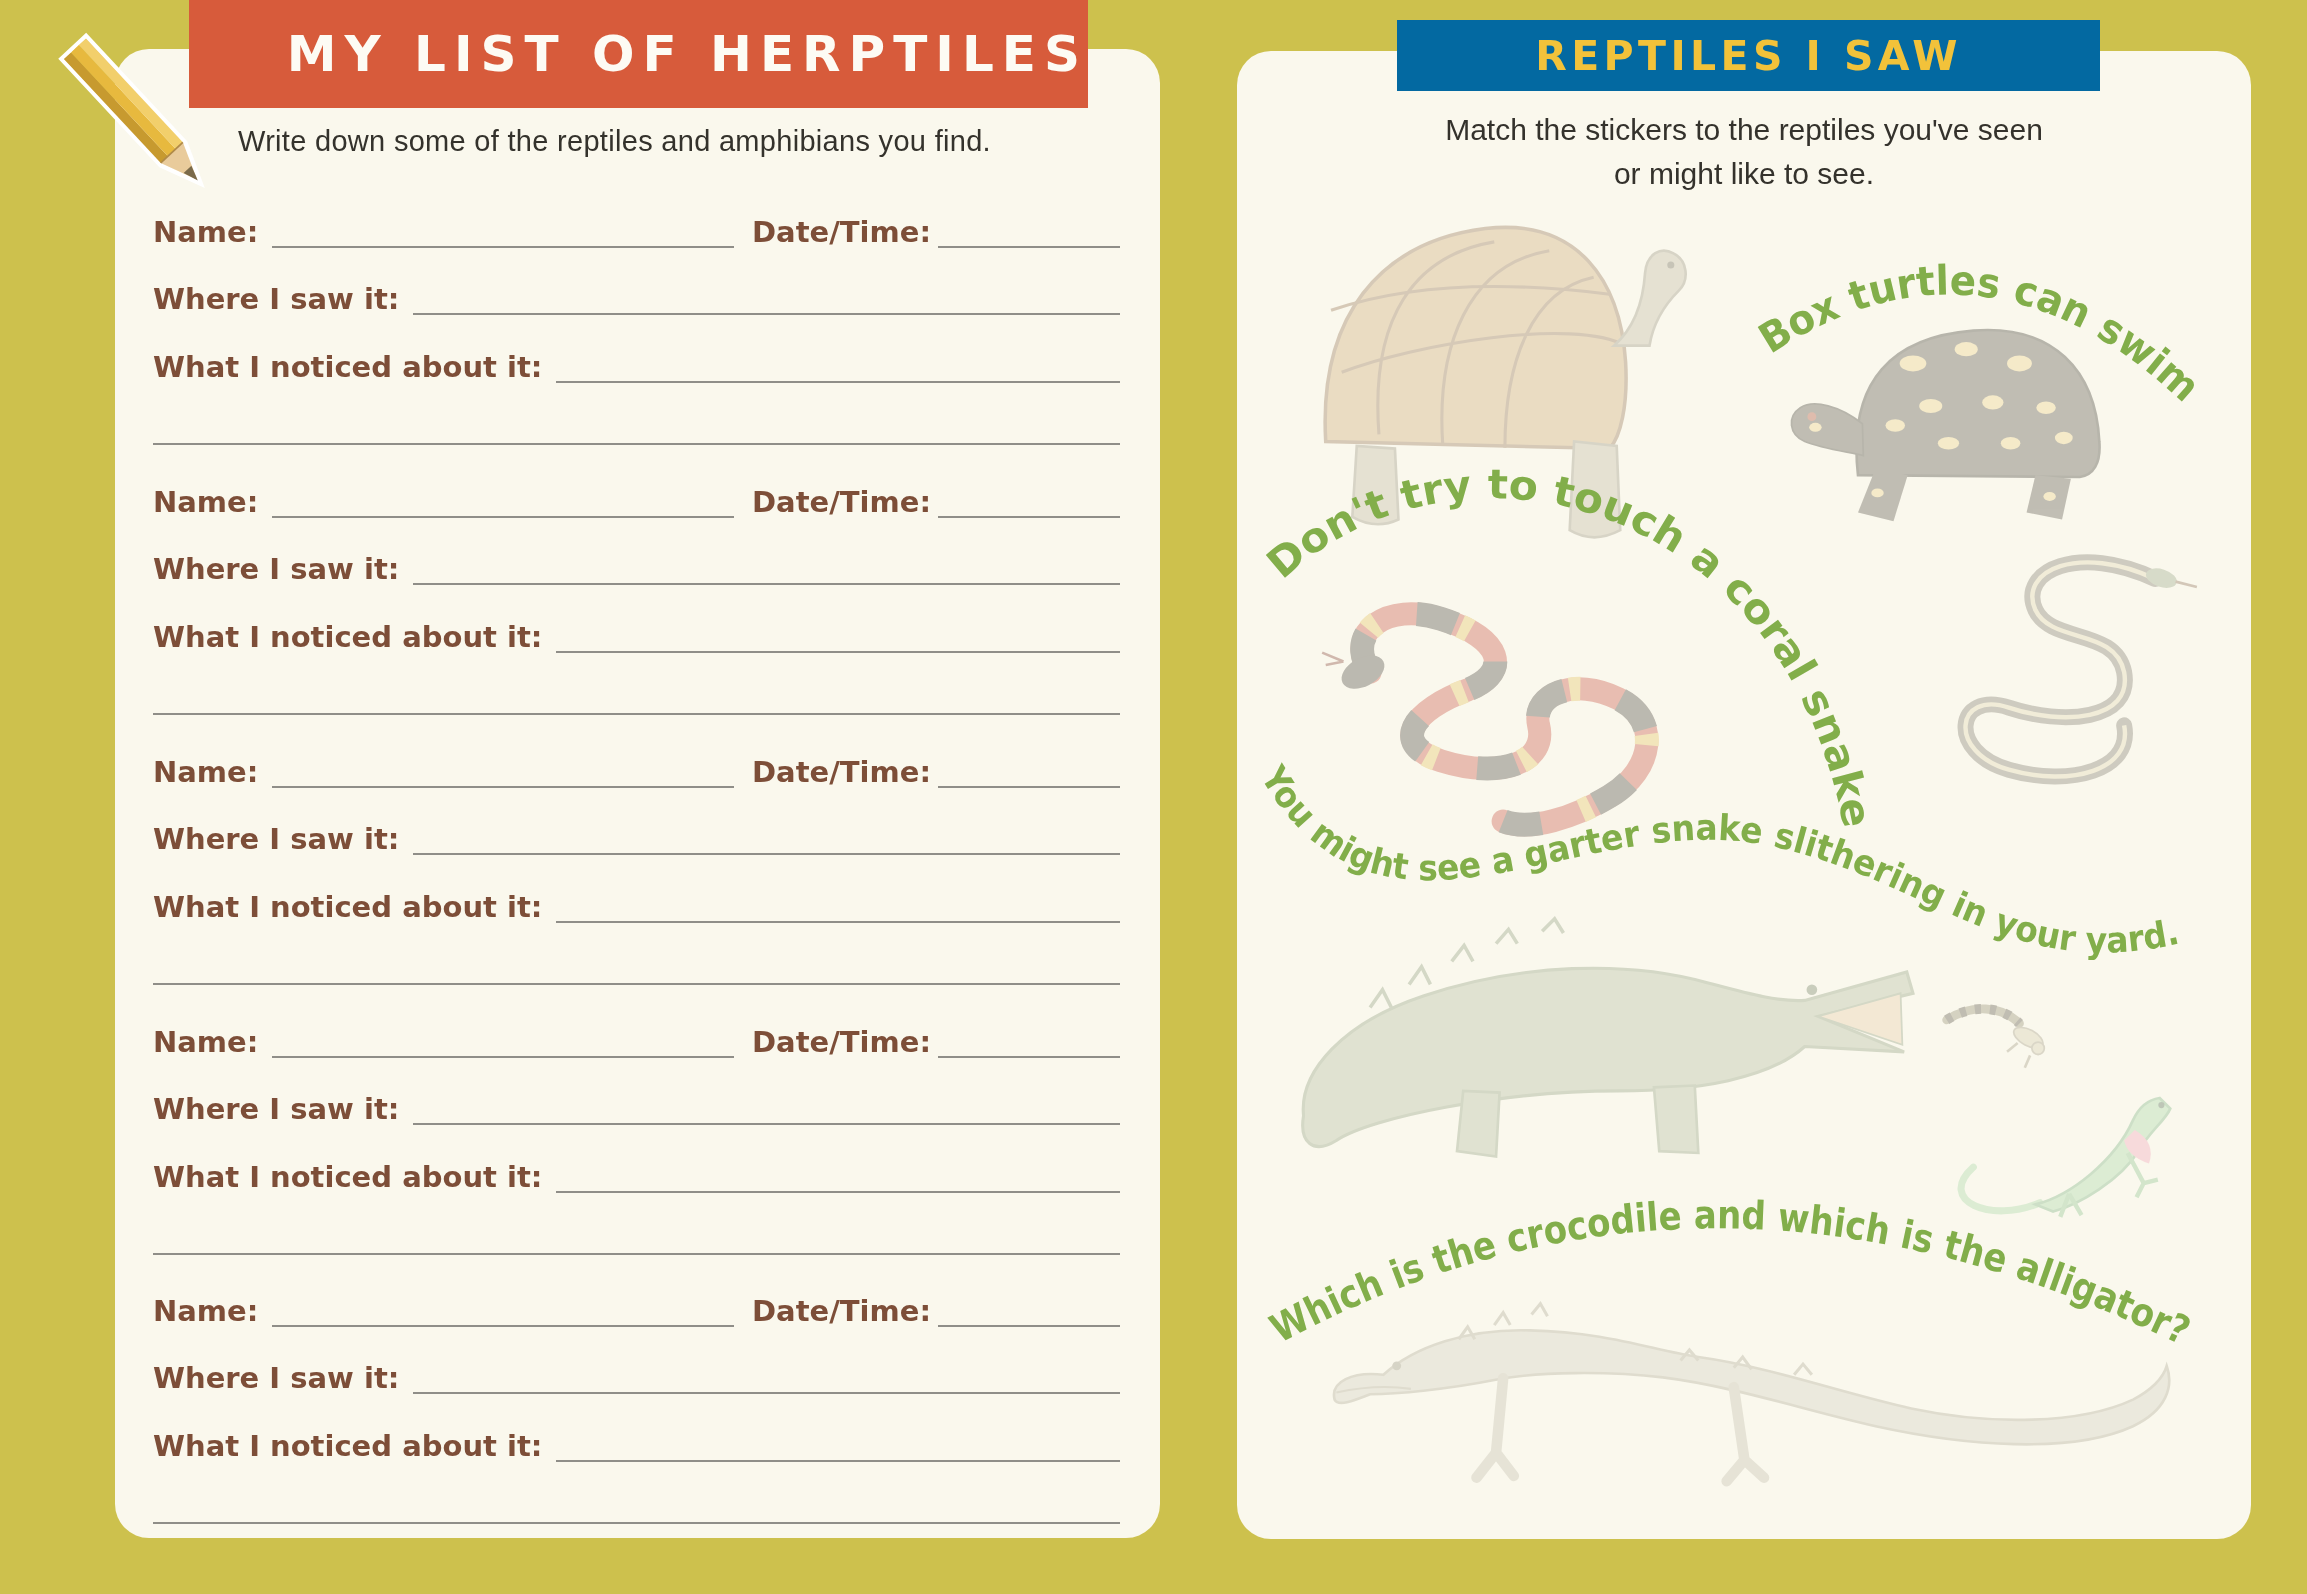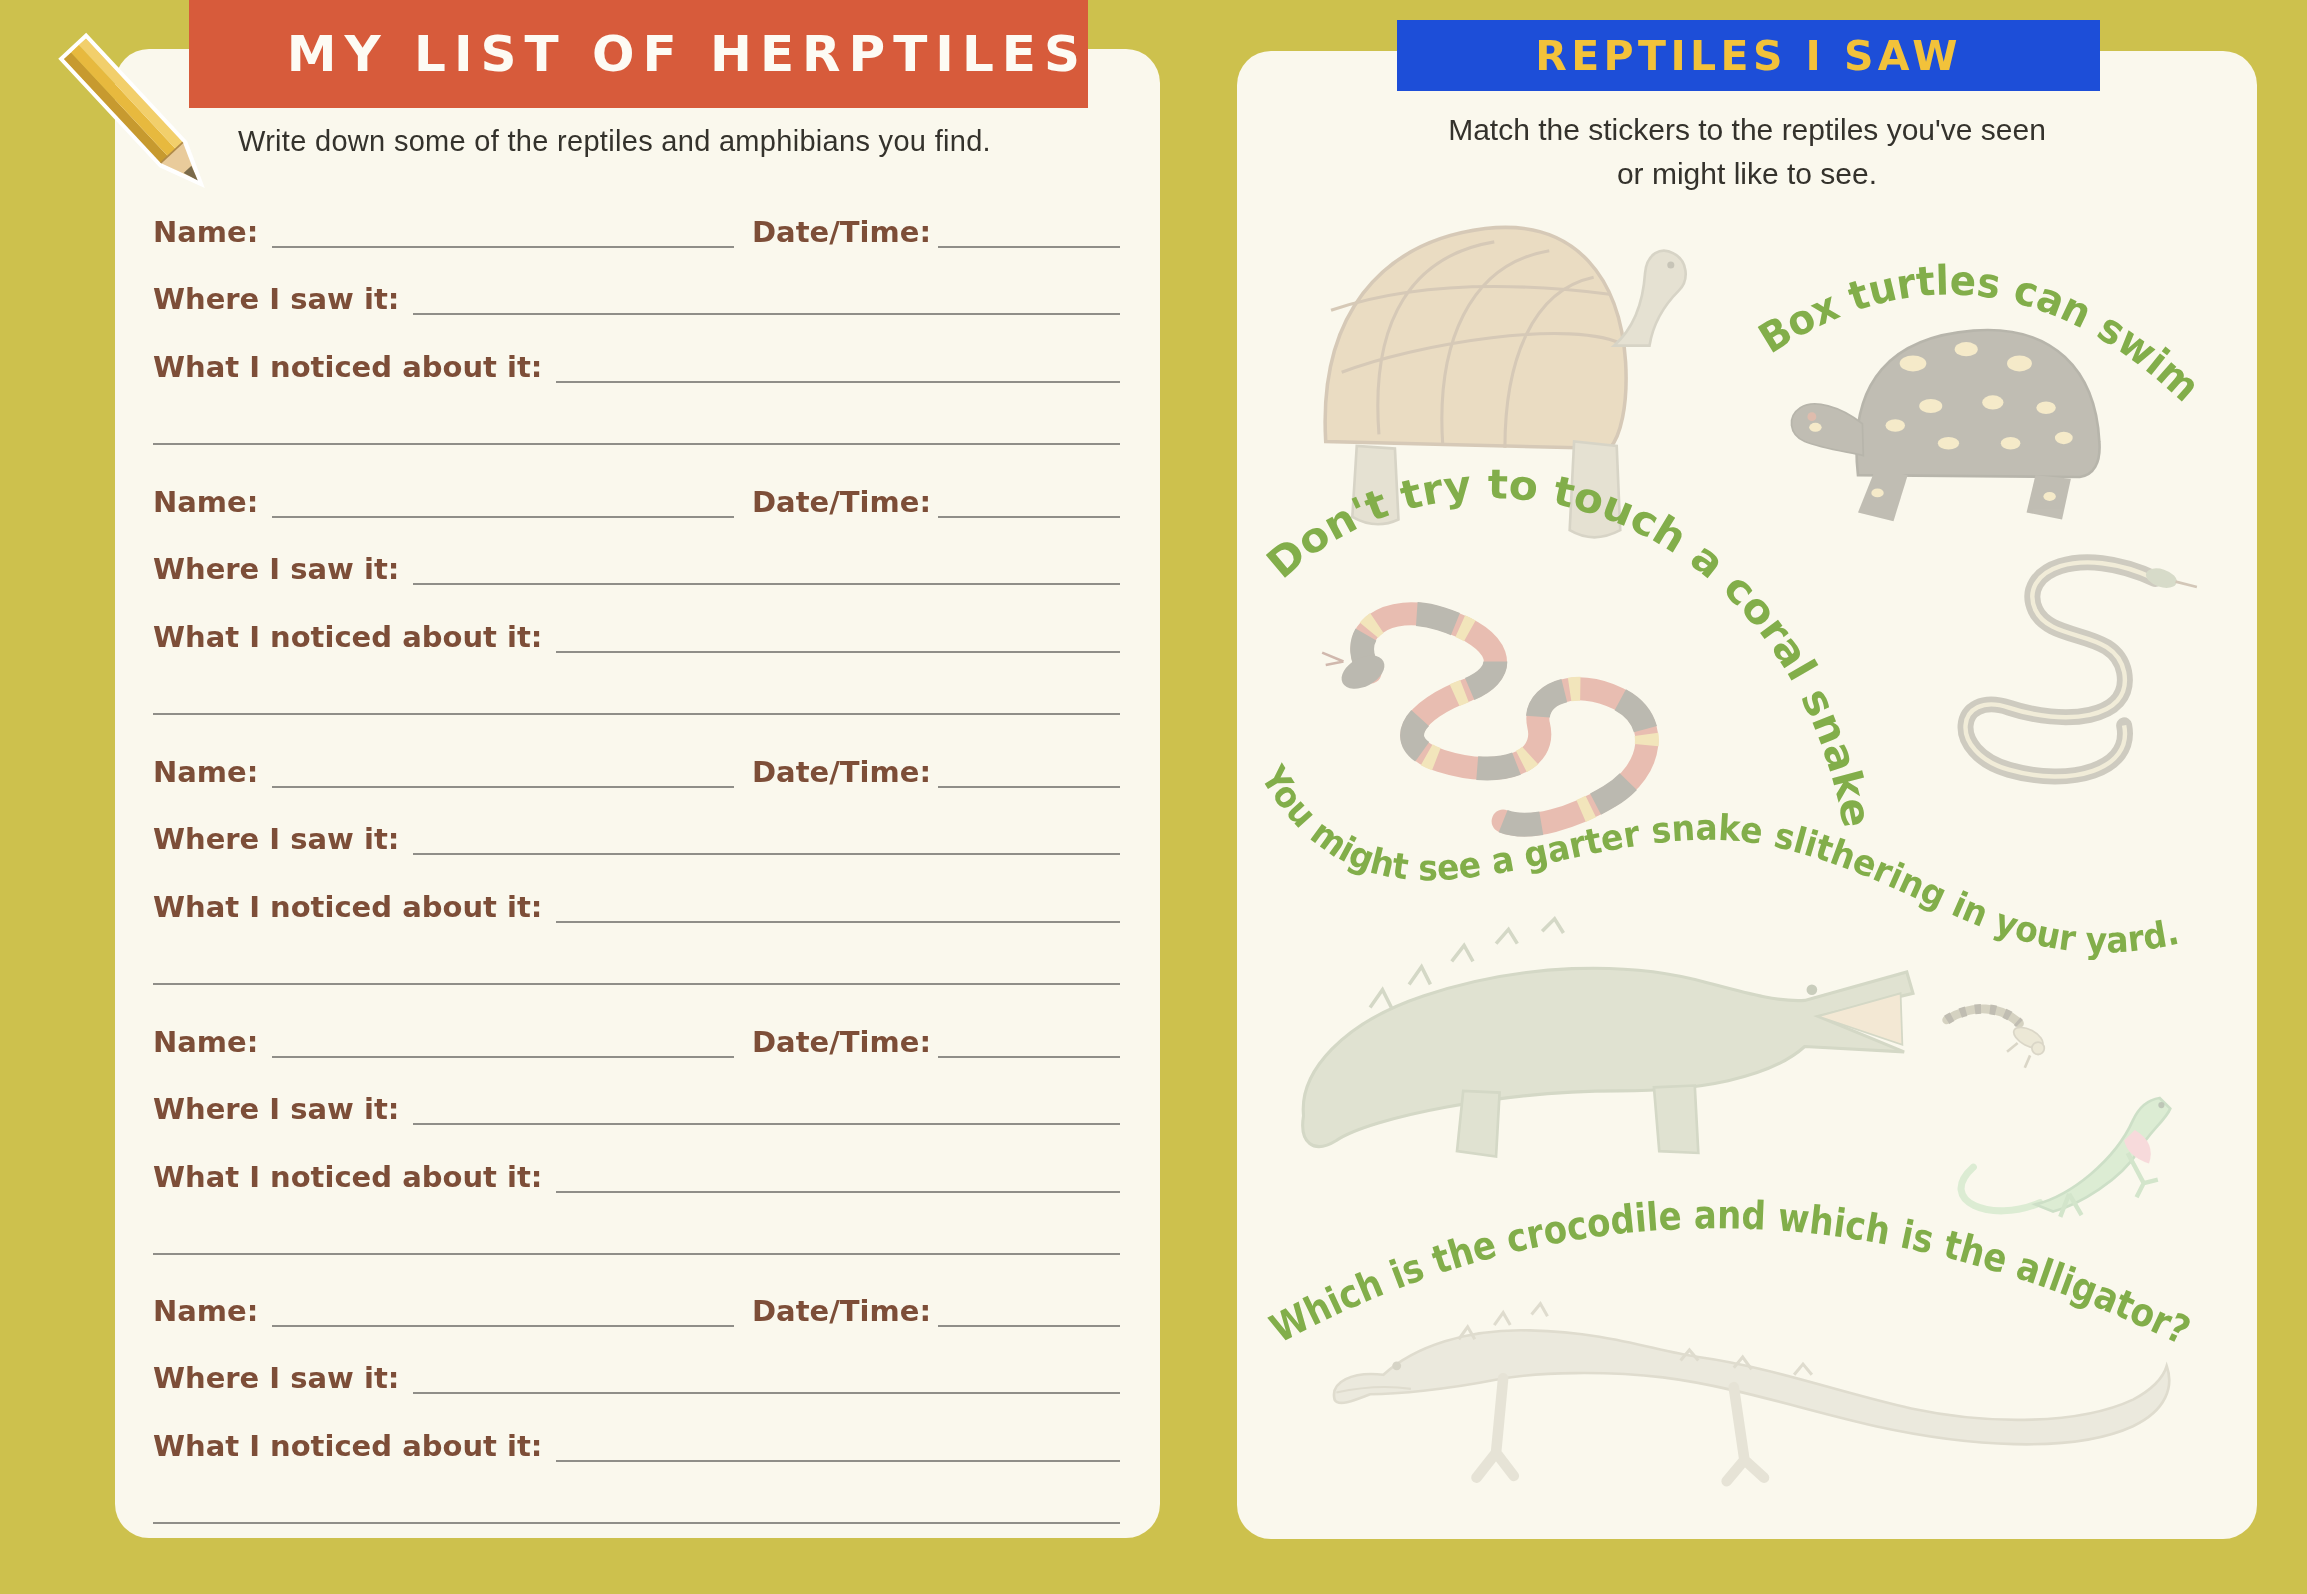--- a/index.html
+++ b/index.html
@@ -5,34 +5,34 @@
   html,body { margin:0; padding:0; }
   #canvas {
     position:relative; width:2307px; height:1595px;
     background:#cdc14d; overflow:hidden;
     font-family:"Liberation Sans", sans-serif;
   }
   .page {
     position:absolute; background:#faf8ed; border-radius:34px;
   }
   #left-page  { left:95px; top:49px;  width:1045px; height:1489px;margin-left:20px; }
-  #right-page { left:1237px; top:51px; width:1014px; height:1488px;padding-left:6px; }
+  #right-page { left:1237px; top:51px; width:1014px; height:1488px; }
 
   
   #left-banner {
     position:absolute; left:189px; top:0; width:899px; height:108px;
     background:#d75b3b; z-index:5; display:flex; align-items:center; justify-content:flex-end;
   }
   #left-banner .t {
     font-family:"DejaVu Sans", sans-serif; font-weight:700; font-size:50px;
     letter-spacing:8px; color:#fdfbf4; white-space:nowrap;
   }
   #right-banner {
     position:absolute; left:1397px; top:20.4px; width:703px; height:71px;
-    background:#1d4ed8; z-index:5; display:flex; align-items:center; justify-content:center;
+    background:#0369a1; z-index:5; display:flex; align-items:center; justify-content:center;
   }
   #right-banner .t {
     font-family:"DejaVu Sans", sans-serif; font-weight:700; font-size:41px;
     letter-spacing:4.4px; color:#f2c23a; white-space:nowrap;
   }
 
   
   #left-subtitle {
     position:absolute; left:123px; top:76px; width:887px;
     font-size:29px; color:#34322c; letter-spacing:0.3px;

